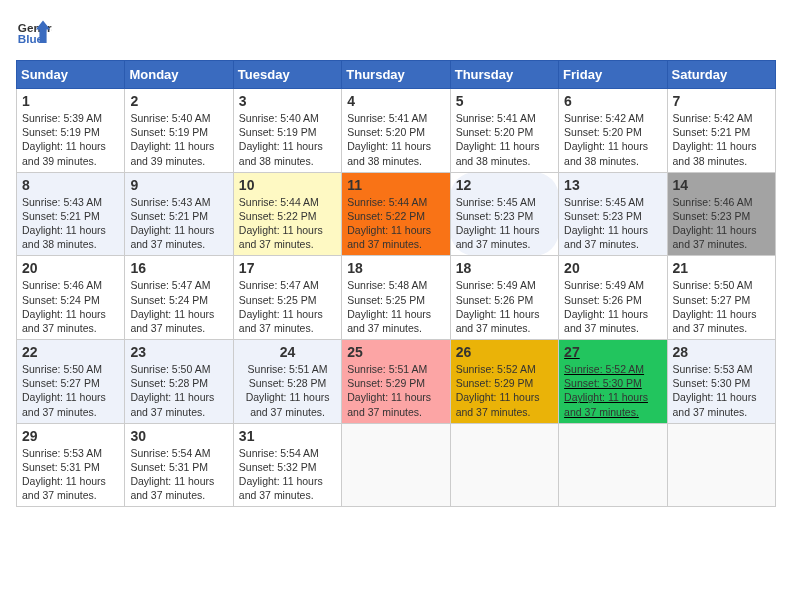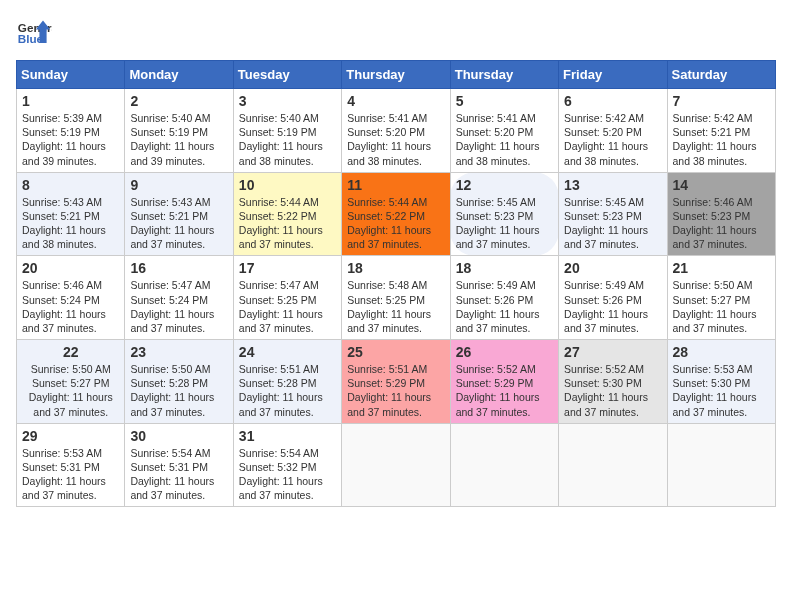--- a/index.html
+++ b/index.html
@@ -255,56 +255,56 @@
         </td>
         <td>
           <span class="day-num">21</span>
           <div class="day-info" style="white-space: pre-line;">Sunrise: 5:50 AM
 Sunset: 5:27 PM
 Daylight: 11 hours
 and 37 minutes.</div>
         </td>
       </tr>
       <tr>
-        <td style="background: rgb(238, 242, 250); text-align: center;">
+        <td style="background: rgb(238, 242, 250);">
           <span class="day-num">22</span>
           <div class="day-info" style="white-space: pre-line;">Sunrise: 5:50 AM
 Sunset: 5:27 PM
 Daylight: 11 hours
 and 37 minutes.</div>
         </td>
         <td style="background: rgb(238, 242, 250); margin-left: 44px;">
           <span class="day-num">23</span>
           <div class="day-info" style="white-space: pre-line;">Sunrise: 5:50 AM
 Sunset: 5:28 PM
 Daylight: 11 hours
 and 37 minutes.</div>
         </td>
-        <td style="background: rgb(238, 242, 250);">
+        <td style="background: rgb(238, 242, 250); text-align: center;">
           <span class="day-num">24</span>
           <div class="day-info" style="white-space: pre-line;">Sunrise: 5:51 AM
 Sunset: 5:28 PM
 Daylight: 11 hours
 and 37 minutes.</div>
         </td>
         <td style="background: #fca5a5;">
           <span class="day-num">25</span>
           <div class="day-info" style="white-space: pre-line;">Sunrise: 5:51 AM
 Sunset: 5:29 PM
 Daylight: 11 hours
 and 37 minutes.</div>
         </td>
-        <td style="background: #f9a8d4;">
+        <td style="background: #eab308;">
           <span class="day-num">26</span>
           <div class="day-info" style="white-space: pre-line;">Sunrise: 5:52 AM
 Sunset: 5:29 PM
 Daylight: 11 hours
 and 37 minutes.</div>
         </td>
-        <td style="background: #e5e5e5;">
+        <td style="background: #22c55e; text-decoration: underline;">
           <span class="day-num">27</span>
           <div class="day-info" style="white-space: pre-line;">Sunrise: 5:52 AM
 Sunset: 5:30 PM
 Daylight: 11 hours
 and 37 minutes.</div>
         </td>
         <td style="background: rgb(238, 242, 250);">
           <span class="day-num">28</span>
           <div class="day-info" style="white-space: pre-line;">Sunrise: 5:53 AM
 Sunset: 5:30 PM

